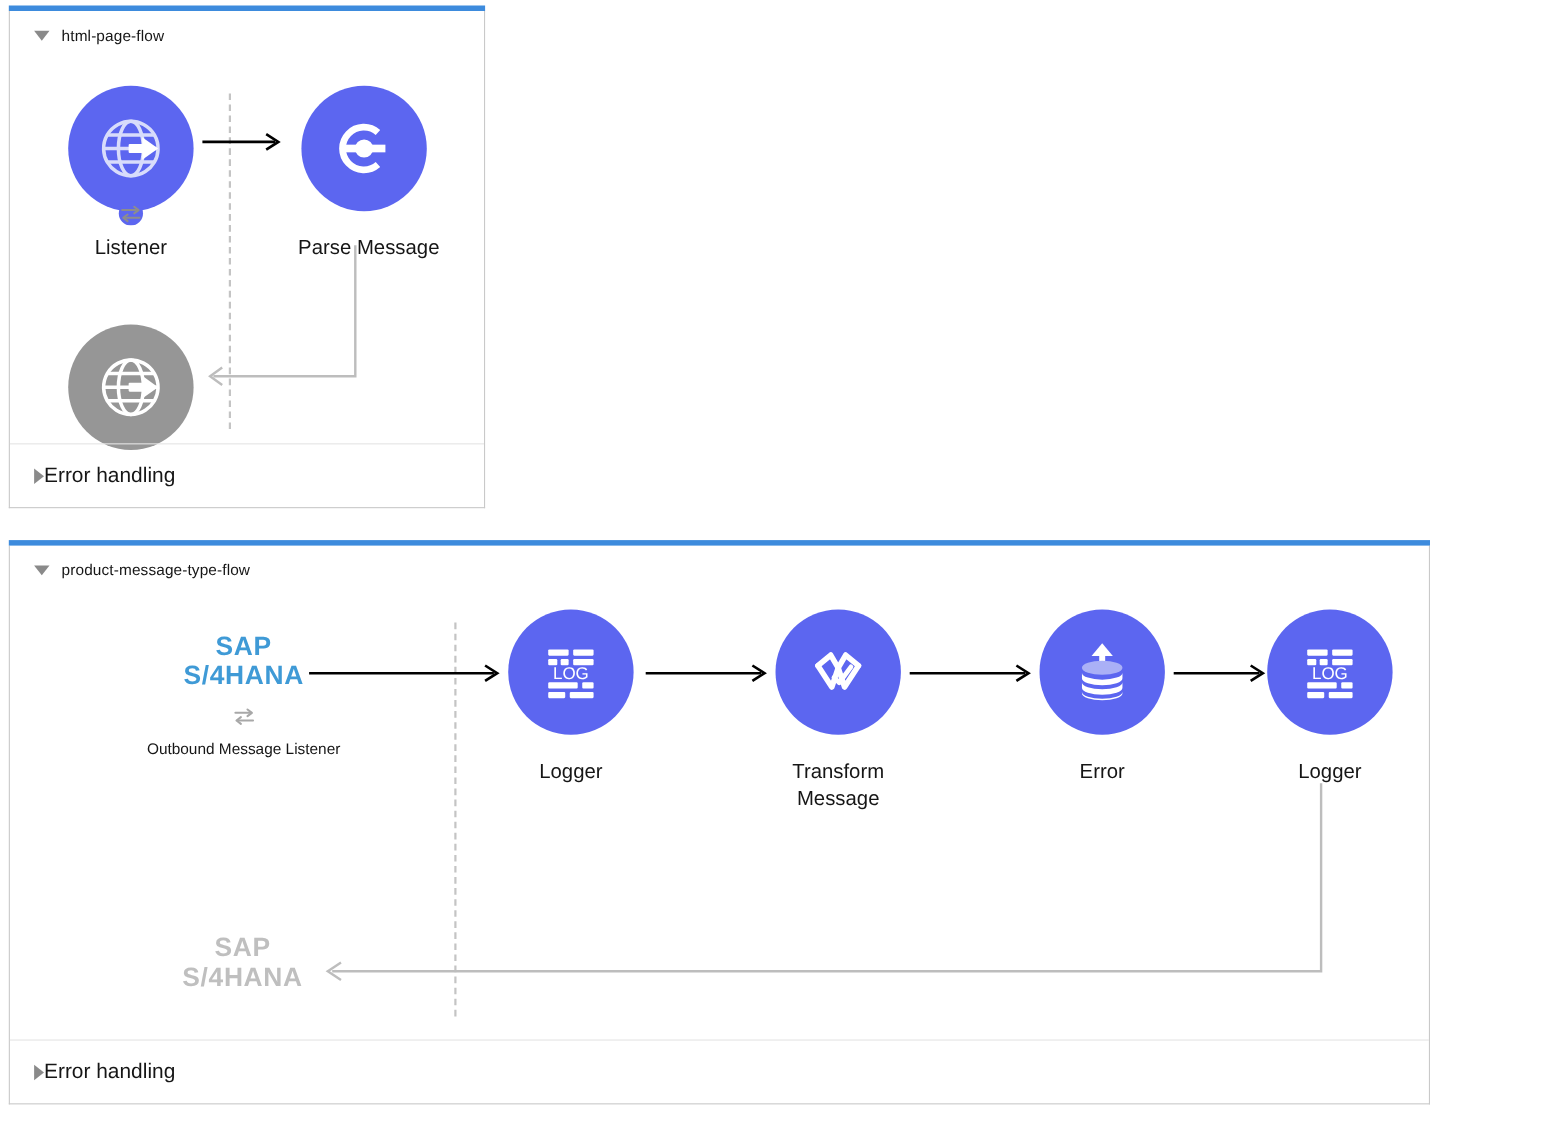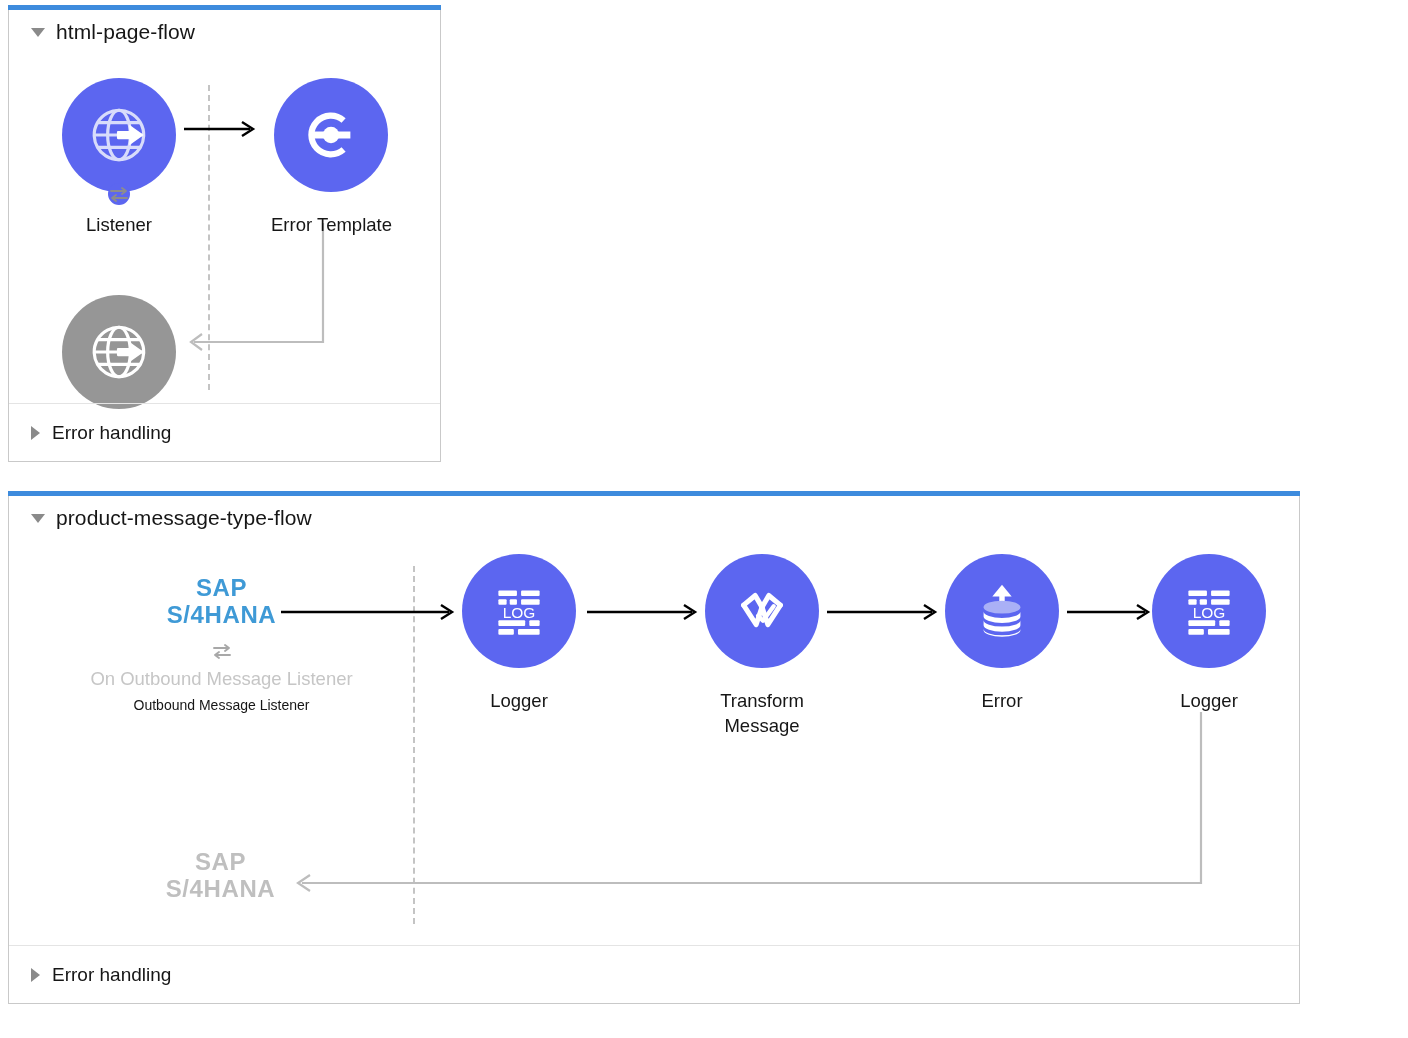--- a/index.html
+++ b/index.html
@@ -36,21 +36,21 @@
     position: absolute;
     left: 0;
     top: 0;
     height: 44px;
     display: flex;
     align-items: center;
     padding-left: 22px;
     gap: 11px;
   }
   .flow-title {
-    font-size: 21px;
+    font-size: 14px;
     color: #161616;
     letter-spacing: 0.1px;
     white-space: nowrap;
   }
   .tri {
     width: 0;
     height: 0;
     flex: 0 0 auto;
   }
   .tri-down {
@@ -66,21 +66,21 @@
 
   
   .error-strip {
     position: absolute;
     left: 0;
     bottom: 0;
     height: 58px;
     display: flex;
     align-items: center;
     padding-left: 22px;
-    gap: 12px;
+    gap: 0;
     border-top: 1px solid #e4e4e4;
     box-sizing: border-box;
   }
   .error-label {
     font-size: 19px;
     color: #161616;
     white-space: nowrap;
   }
 
   
@@ -214,21 +214,21 @@
     </div>
 
     <div class="node" style="left:262px; top:68px;">
       <div class="node-circle active">
         <svg width="62" height="62" viewBox="0 0 64 64">
           <path d="M45 17 A20 20 0 1 0 45 47" fill="none" stroke="#ffffff" stroke-width="6.4"></path>
           <circle cx="32" cy="32" r="8.5" fill="#ffffff"></circle>
           <rect x="14" y="28.4" width="38" height="7.2" fill="#ffffff"></rect>
         </svg>
       </div>
-      <div class="node-label">Error Template</div>
+      <div class="node-label">Parse Message</div>
     </div>
 
     <div class="node" style="left:50px; top:285px;">
       <div class="node-circle muted">
         <svg width="66" height="66" viewBox="0 0 64 64">
           <g fill="none" stroke="#ffffff" stroke-width="3.1">
             <path d="M32 8 A24 24 0 1 1 31.9 8"></path>
             <ellipse cx="32" cy="32" rx="11" ry="24"></ellipse>
             <line x1="8" y1="32" x2="56" y2="32"></line>
             <path d="M11 20 H53"></path>
@@ -262,21 +262,20 @@
       <div class="sap-logo blue">SAP</div>
       <div class="sap-logo blue">S/4HANA</div>
       <svg width="26" height="22" viewBox="0 0 26 22" style="margin-top:12px;">
         <g stroke="#a8a8a8" stroke-width="1.9" fill="none" stroke-linecap="round">
           <path d="M5 8 H19"></path>
             <polyline points="16,5 20,8 16,11" stroke-linejoin="round"></polyline>
           <path d="M21 15 H7"></path>
             <polyline points="10,12 6,15 10,18" stroke-linejoin="round"></polyline>
         </g>
       </svg>
-      <div class="endpoint-sub-muted">On Outbound Message Listener</div>
       <div class="endpoint-sub">Outbound Message Listener</div>
     </div>
 
     <svg class="wire" style="left:272px; top:105px;" width="182" height="22" viewBox="0 0 182 22">
       <line x1="0" y1="11" x2="168" y2="11" stroke="#000000" stroke-width="2.4"></line>
       <polyline points="160,4 171,11 160,18" fill="none" stroke="#000000" stroke-width="2.4"></polyline>
     </svg>
 
     <svg class="wire" style="left:578px; top:105px;" width="120" height="22" viewBox="0 0 120 22">
       <line x1="0" y1="11" x2="105" y2="11" stroke="#000000" stroke-width="2.4"></line>

